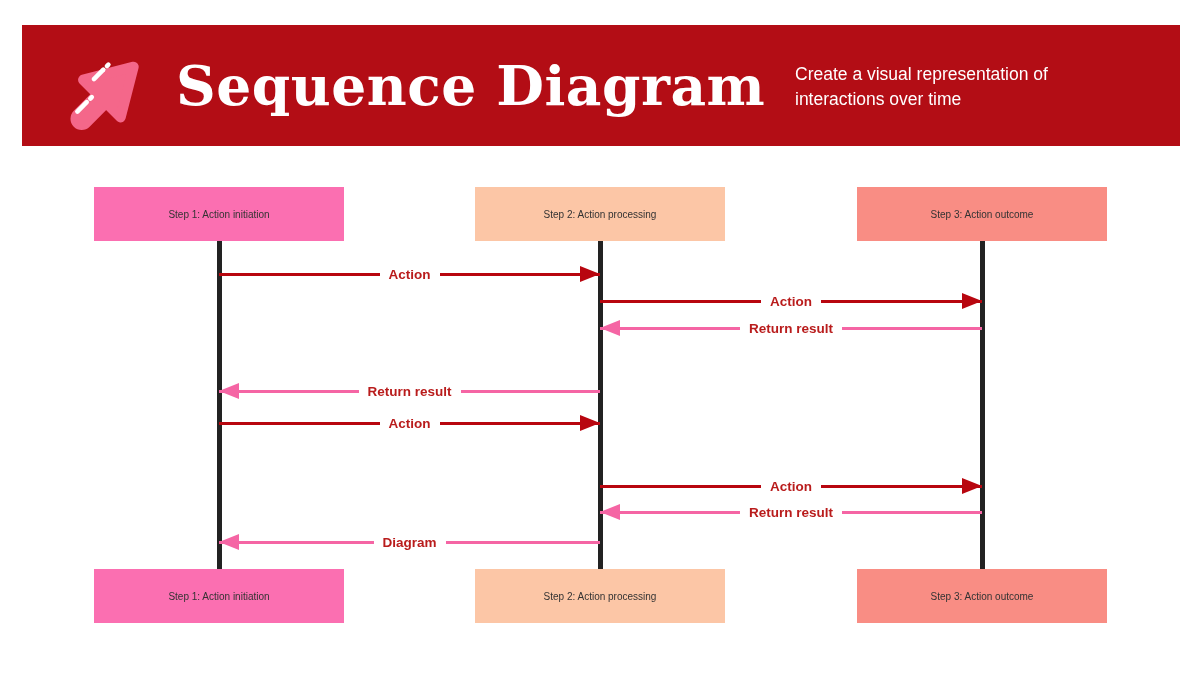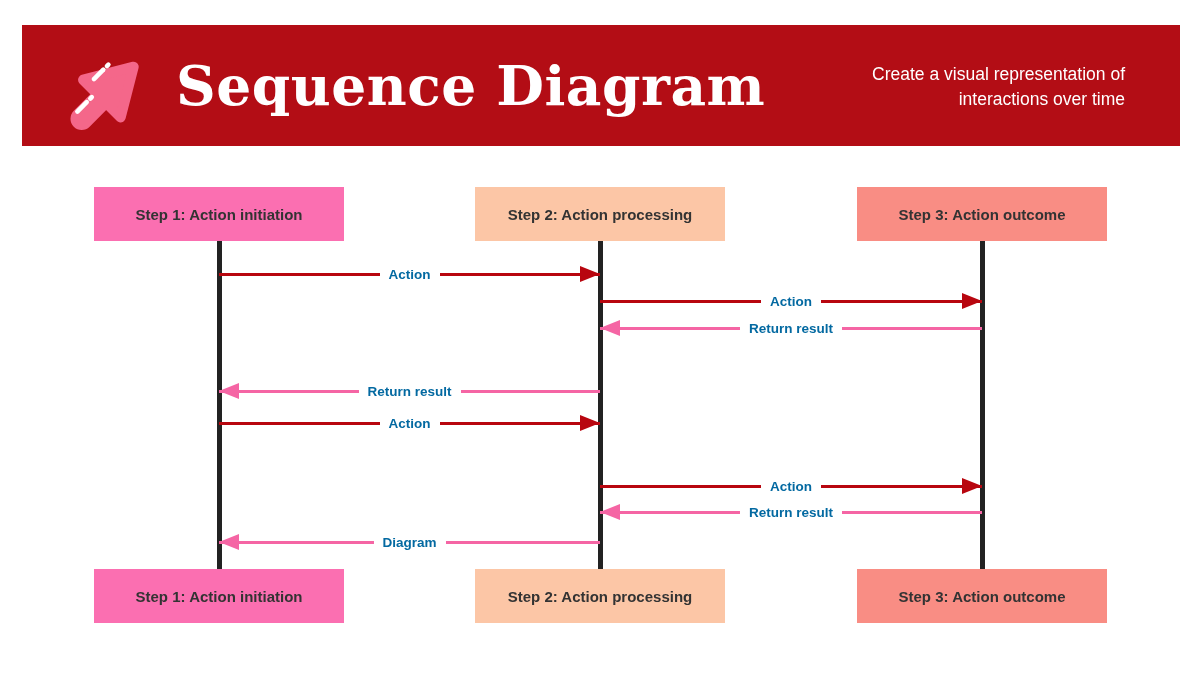--- a/index.html
+++ b/index.html
@@ -41,42 +41,41 @@
     font-size: 55px;
     letter-spacing: 0.5px;
     color: #ffffff;
     margin-left: 26px;
     white-space: nowrap;
     line-height: 1;
   }
   .banner-subtitle {
     margin-left: auto;
     width: 330px;
-    text-align: right;
+    text-align: left;
     color: #ffffff;
     font-size: 17.5px;
     line-height: 1.45;
     margin-top: 3px;
   }
   
   #diagram-stage {
     position: absolute;
     left: 0; top: 0;
     width: 1200px;
     height: 687px;
   }
   .actor-box {
     position: absolute;
     box-sizing: border-box;
     display: flex;
     align-items: center;
     justify-content: center;
-    font-size: 15px;
+    font-size: 10px;
     color: #333333;
-    font-weight: bold;
   }
   .lifeline {
     position: absolute;
   }
   .message {
     position: absolute;
     height: 0;
   }
   .message .line {
     position: absolute;
@@ -107,21 +106,21 @@
   }
   .message .msg-label {
     position: absolute;
     left: 50%;
     top: 0;
     transform: translate(-50%, -50%);
     background: #ffffff;
     padding: 1px 9px;
     font-size: 13.5px;
     font-weight: 700;
-    color: #0369a1;
+    color: #b91c1c;
     white-space: nowrap;
   }
 </style>
 </head>
 <body>
 
 <div id="canvas">
 
   <div class="banner" style="background: rgb(179, 13, 21);">
     <svg class="banner-icon" viewBox="0 0 100 100">

